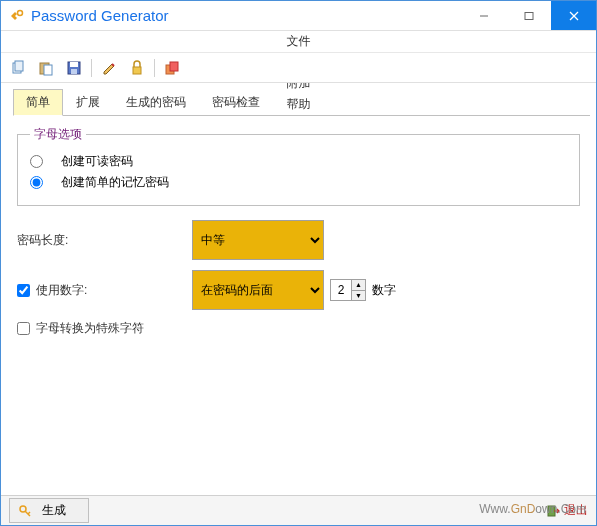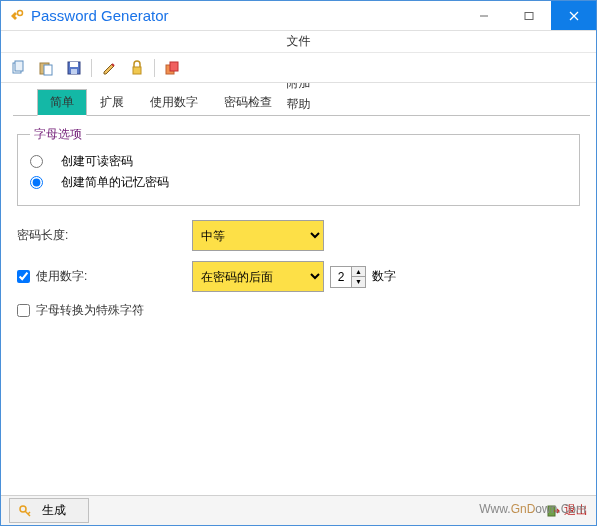--- a/index.html
+++ b/index.html
@@ -10,29 +10,29 @@
 .titlebar-text { flex: 1; color: #1a73e8; font-size: 15px; }
 .winbtns { display: flex; height: 100%; }
 .winbtn { width: 45px; display: flex; align-items: center; justify-content: center; color: #666; }
 .winbtn.close { background: #0f7de8; color: #fff; }
 .menubar { height: 22px; background: #fff; display: flex; align-items: center; padding: 0 6px; border-bottom: 1px solid #e8e8e8; flex-direction: column; }
 .menuitem { padding: 2px 8px; color: #333; }
 .toolbar { height: 30px; background: #fff; display: flex; align-items: center; padding: 0 6px; gap: 6px; border-bottom: 1px solid #e0e0e0; }
 .toolbtn { width: 22px; height: 22px; display: flex; align-items: center; justify-content: center; }
 .tabrow { display: flex; margin: 6px 6px 0 12px; border-bottom: 1px solid #c0c0c0; }
 .tab { padding: 4px 12px; border: 1px solid transparent; border-bottom: none; color: #333; margin-bottom: -1px; }
-.tab.active { border-color: #c0c0c0; background: #14b8a6; border-bottom: 1px solid #fff; margin-left: 24px; }
+.tab.active { border-color: #c0c0c0; background: #fef9c3; border-bottom: 1px solid #fff; }
 .content { flex: 1; padding: 10px 16px; }
 fieldset { border: 1px solid #c0c0c0; padding: 8px 12px 12px; margin-bottom: 14px; }
 legend { padding: 0 4px; color: #701a75; }
 .radio-row { display: flex; align-items: center; gap: 18px; padding: 2px 0; }
 input[type=radio], input[type=checkbox] { width: 13px; height: 13px; }
 .form-row { display: flex; align-items: center; margin-bottom: 10px; }
 .form-label { width: 175px; color: #333; display: flex; align-items: center; gap: 6px; }
-select { height: 31px; border: 1px solid #a0a0a0; background: #fde047; padding: 0 4px; font-size: 12px; }
+select { height: 40px; border: 1px solid #a0a0a0; background: #eab308; padding: 0 4px; font-size: 12px; }
 .sel-len { width: 132px; }
 .sel-pos { width: 132px; }
 .spinner { width: 36px; height: 22px; border: 1px solid #a0a0a0; margin-left: 6px; display: flex; }
 .spinner input { width: 20px; border: none; text-align: center; font-size: 12px; }
 .spinbtns { width: 14px; display: flex; flex-direction: column; border-left: 1px solid #a0a0a0; }
 .spinbtns span { flex: 1; font-size: 7px; display: flex; align-items: center; justify-content: center; background: #f0f0f0; }
 .spinbtns span:first-child { border-bottom: 1px solid #a0a0a0; }
 .unit { margin-left: 6px; }
 .bottombar { height: 30px; border-top: 1px solid #d0d0d0; background: #f5f5f5; display: flex; align-items: center; padding: 0 8px; }
 .genbtn { display: flex; align-items: center; gap: 10px; padding: 3px 22px 3px 8px; background: #f0f0f0; border: 1px solid #c0c0c0; }
@@ -119,21 +119,21 @@
         <svg width="16" height="16">
           <rect x="2" y="5" width="8" height="9" fill="#f09050" stroke="#c06030"></rect>
           <rect x="6" y="2" width="8" height="9" fill="#f06060" stroke="#c03030"></rect>
         </svg>
       </span>
   </div>
 
   <div class="tabrow">
     <div class="tab active">简单</div>
     <div class="tab">扩展</div>
-    <div class="tab">使用数字</div>
+    <div class="tab">生成的密码</div>
     <div class="tab">密码检查</div>
   </div>
 
   <div class="content">
     <fieldset>
       <legend>字母选项</legend>
       <label class="radio-row">
         <input type="radio" name="letters" style="">
         <span>创建可读密码</span>
       </label>

